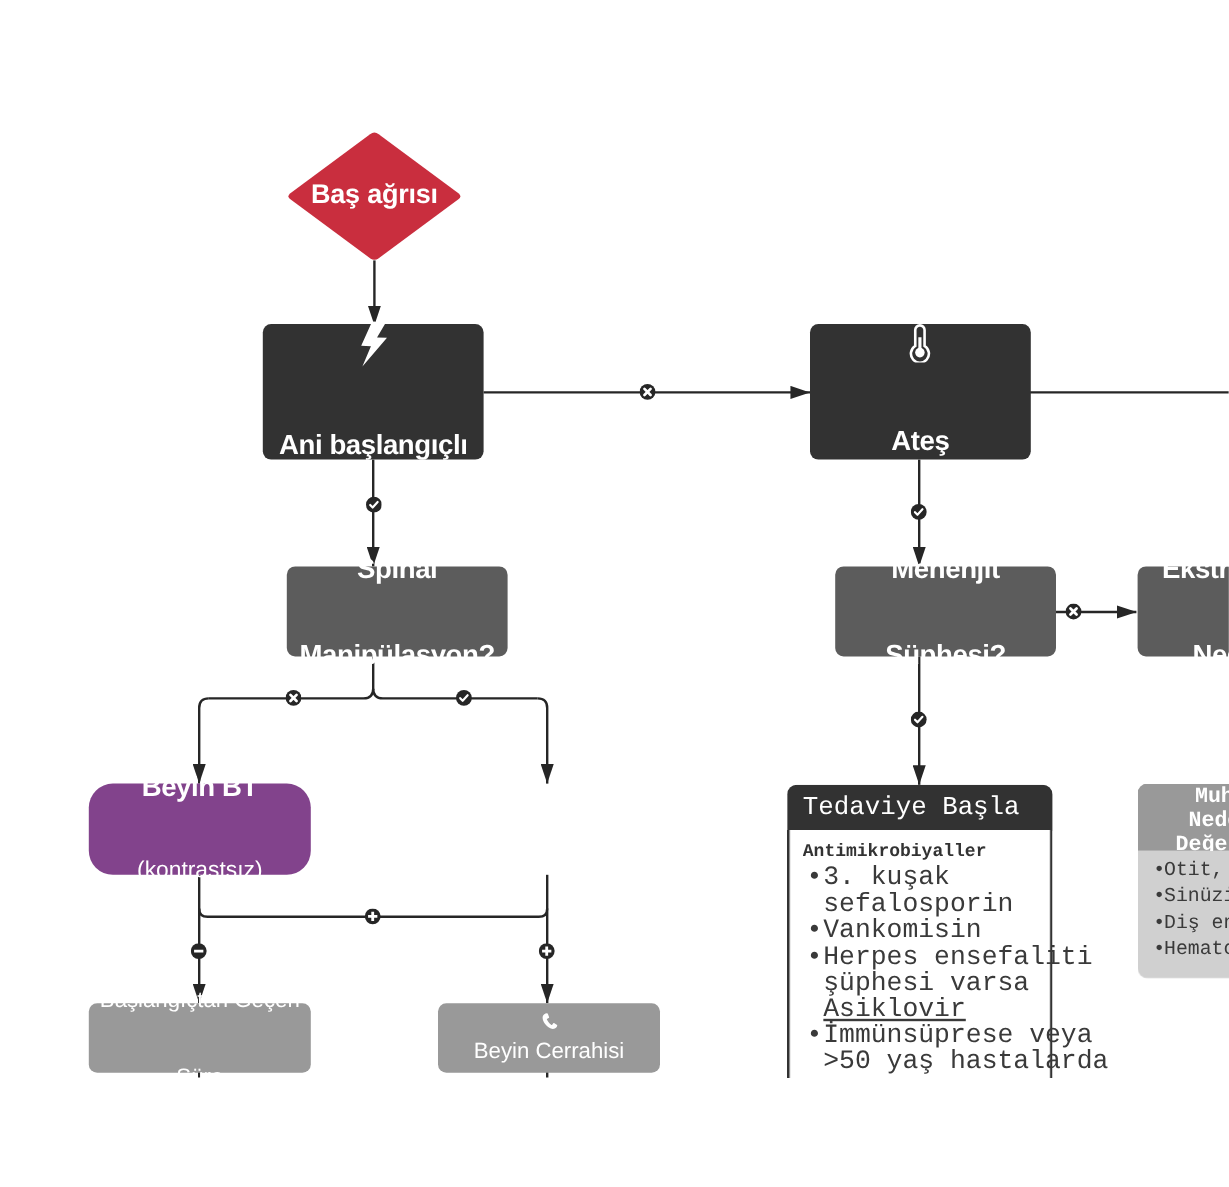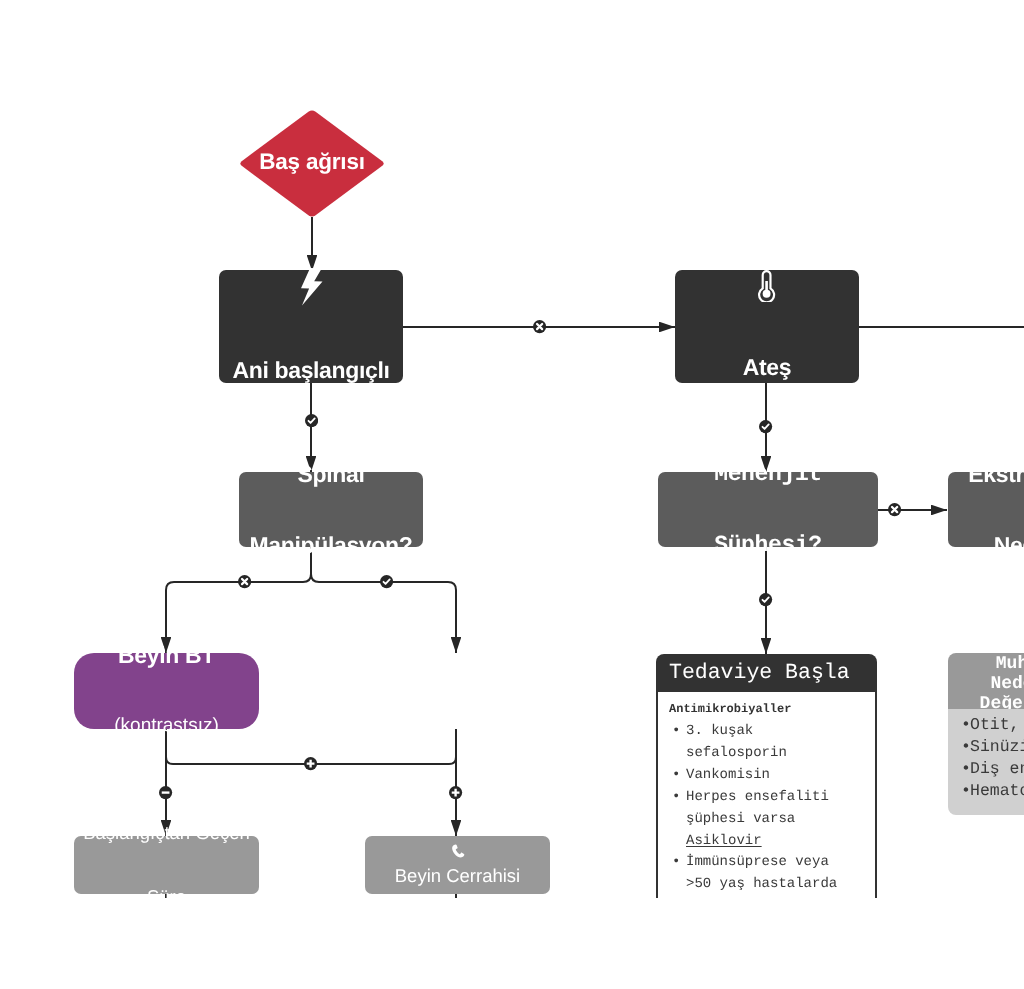--- a/index.html
+++ b/index.html
@@ -41,23 +41,23 @@
   .card .cbody{box-sizing:border-box;}
   .card ul{margin:0;padding:0;list-style:none;}
   .card li{position:relative;padding-left:15px;}
   .card li:before{content:"\2022";position:absolute;left:2px;top:0;}
 
   
   #treatcard .chead{background:#323232;border-radius:8px 8px 0 0;height:38px;
                     padding-left:13px;font-size:21.5px;font-weight:normal;}
   #treatcard .cbody{background:#fff;border:2px solid #323232;border-top:none;
                     border-radius:0 0 8px 8px;padding:6px 8px 40px 11px;color:#3a3a3a;}
-  #treatcard .csec{font-weight:bold;font-size:12px;line-height:23px;color:#333;}
+  #treatcard .csec{font-weight:bold;font-size:15px;line-height:23px;color:#333;}
   #treatcard ul{width:180px;}
-  #treatcard li{font-size:14px;line-height:21.9px;padding-left:17px;white-space:nowrap;}
+  #treatcard li{font-size:22px;line-height:21.9px;padding-left:17px;white-space:nowrap;}
   #treatcard li span{display:block;}
   #treatcard .lnk{display:block;width:-moz-fit-content;width:fit-content;}
   #treatcard li:before{left:3px;}
   #treatcard .lnk{text-decoration:underline;text-underline-offset:2px;}
 
   
   #diffcard .chead{background:#999999;border-radius:8px 8px 0 0;
                    flex-direction:column;align-items:center;justify-content:center;
                    height:56px;font-size:18px;font-weight:bold;text-align:center;
                    line-height:1.1;box-sizing:border-box;padding-top:8px;}
@@ -124,21 +124,21 @@
     <circle cx="9.6" cy="26.4" r="4.4" fill="#fff"></circle>
   </svg>
   <div class="n-title">Ateş</div>
 </div>
 
 <div class="node gray" id="spinal" style="left:219px;top:472px;width:184px;height:75px;margin-left:20px;">
   <div class="n-title">Spinal</div>
   <div class="n-title">Manipülasyon?</div>
 </div>
 
-<div class="node gray" id="meningitis" style="left:658px;top:472px;width:220px;height:75px;font-family:Liberation Mono, monospace;">
+<div class="node gray" id="meningitis" style="left:696px;top:472px;width:184px;height:75px;">
   <div class="n-title">Menenjit</div>
   <div class="n-title">Şüphesi?</div>
 </div>
 
 <div class="node gray" id="extracranial" style="left:948px;top:472px;width:193px;height:75px;">
   <div class="n-title">Ekstrakraniyal</div>
   <div class="n-title">Nedenleri</div>
 </div>
 
 <div class="node purple" id="brainct" style="left:74px;top:653px;width:185px;height:76px;">

